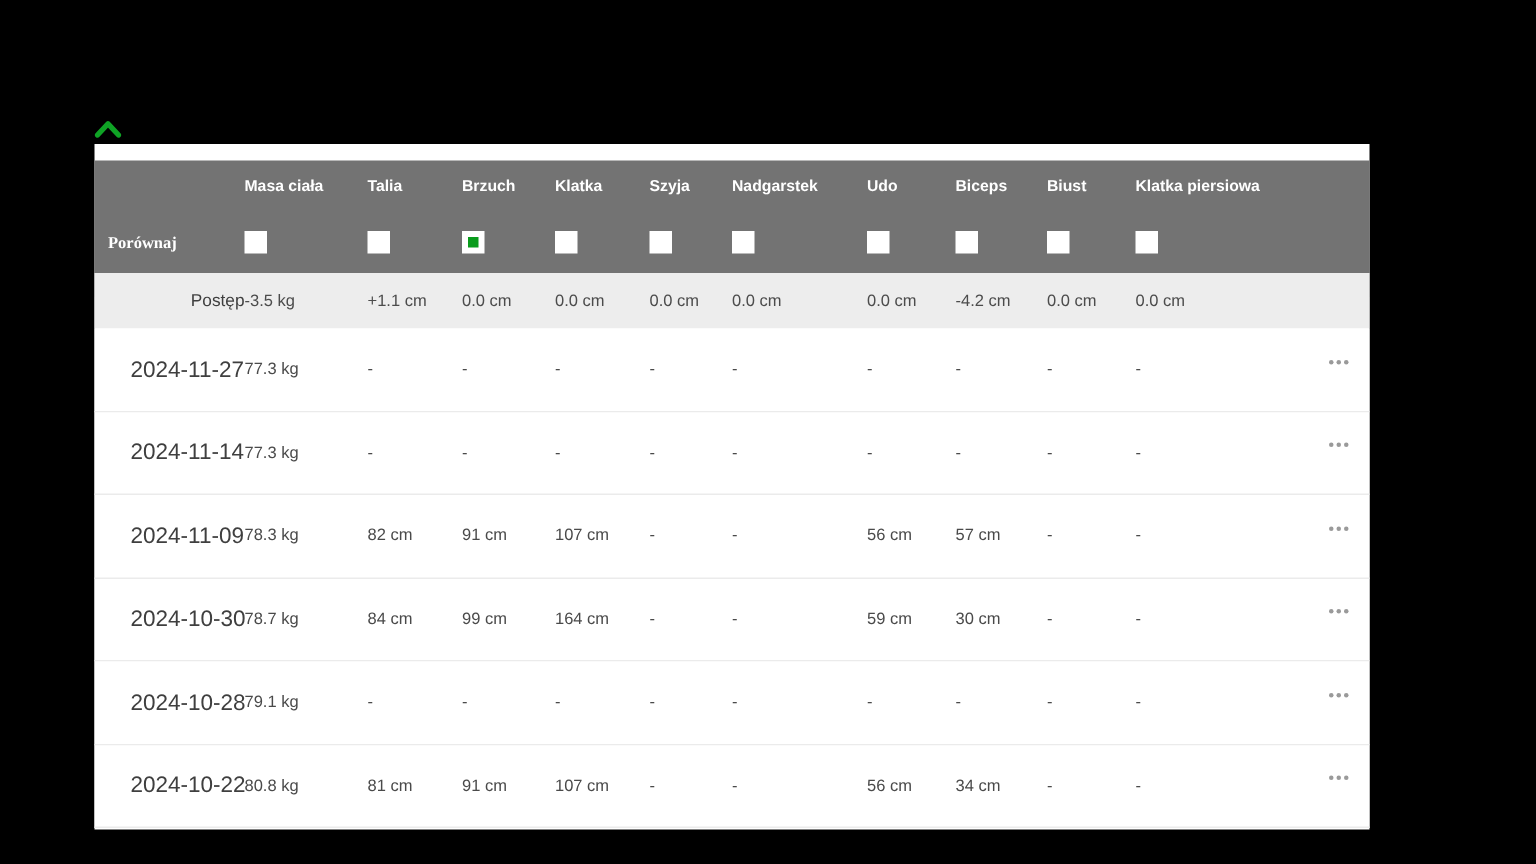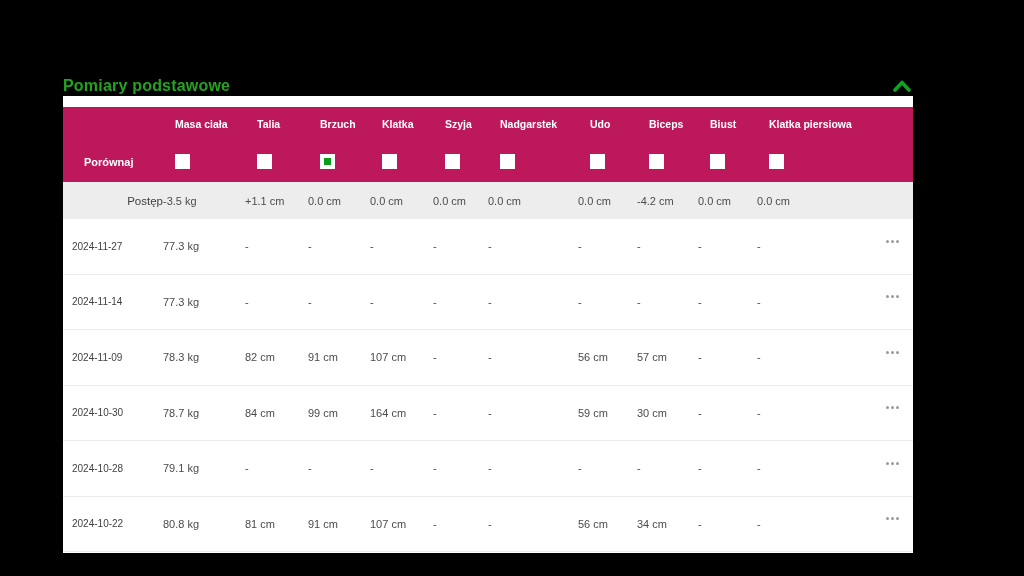--- a/index.html
+++ b/index.html
@@ -21,52 +21,51 @@
     position:absolute; left:63px; top:96px; width:850px; height:457px;
     background:#fff;
   }
   .grid {
     display:grid;
     grid-template-columns:100px 82px 63px 62px 63px 55px 90px 59px 61px 59px 114px 42px;
     align-items:center;
   }
   .band {
     position:absolute; top:11px; left:0; width:100%; height:91px;
-    background:#be185d; color:#fff;padding-left:12px;
+    background:#737373; color:#fff;
   }
   .band .labels-row { height:34px; }
   .band .compare-row { height:41px; }
   .th { font-size:10.5px; font-weight:bold; color:#fff; white-space:nowrap; }
-  .compare-label { font-size:11px; font-weight:bold; padding-left:9px; color:#fff; }
+  .compare-label { font-size:11px; font-weight:bold; padding-left:9px; color:#fff;font-family:Liberation Serif, serif; }
   .cb {
     width:15px; height:15px; background:#fff; cursor:pointer;
     display:flex; align-items:center; justify-content:center;
   }
   .cb.checked::after { content:""; width:7px; height:7px; background:#0a9c1d; }
   .progress-row {
     position:absolute; top:86px; left:0; width:100%; height:37px;
     background:#ededed;
   }
   .progress-label { font-size:11.5px; color:#3f3f3f; padding-left:9px;text-align:right; }
   .pv { font-size:11px; color:#4c4c4c; white-space:nowrap; }
   .rows { position:absolute; top:123px; left:0; width:100%; }
   .data-row { height:55.5px; border-bottom:1px solid #ebebeb; background:#fff; }
-  .date-cell { font-size:10px; color:#3f3f3f; padding-left:9px; white-space:nowrap; }
+  .date-cell { font-size:15px; color:#3f3f3f; padding-left:24px; white-space:nowrap; }
   .val { font-size:11px; color:#4a4a4a; white-space:nowrap; }
   .menu-btn {
     display:flex; gap:2px; justify-content:center; align-items:center;
     cursor:pointer; height:100%; transform:translateY(-5px);
   }
   .menu-btn i { width:3px; height:3px; border-radius:50%; background:#9a9a9a; display:block; }
 </style>
 </head>
 <body>
 
 <div class="panel-header">
-  <div class="panel-title">Pomiary podstawowe</div>
   <svg class="chevron" viewBox="0 0 18 14">
     <polyline points="2,11 9,3.5 16,11" fill="none" stroke="#0fa325" stroke-width="3.6" stroke-linecap="round" stroke-linejoin="round"></polyline>
   </svg>
 </div>
 
 <div class="card">
   <div class="band">
     <div class="grid labels-row">
       <div class="th"></div>
     <div class="th">Masa ciała</div>

